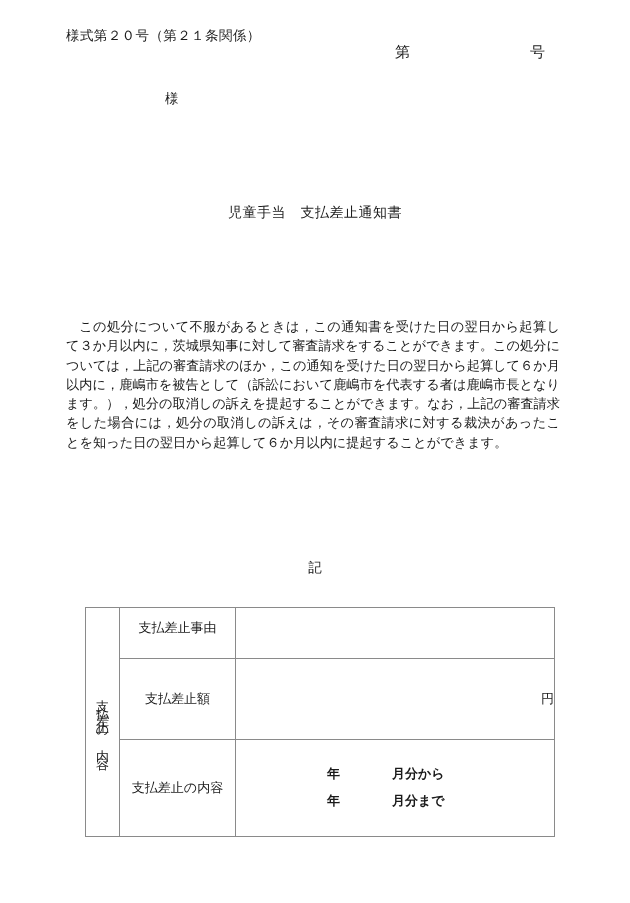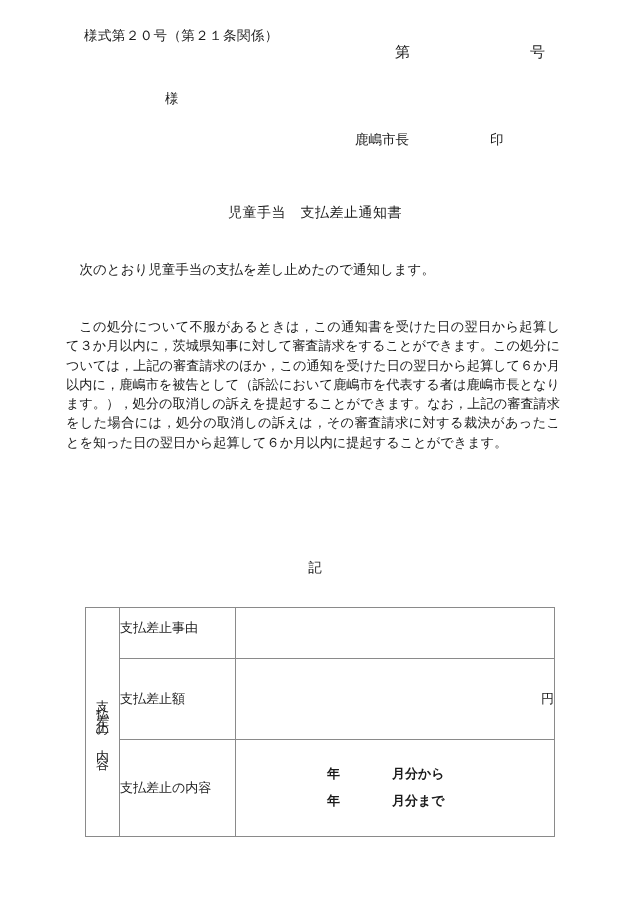--- a/index.html
+++ b/index.html
@@ -20,21 +20,21 @@
     position: absolute;
     left: 0; top: 0;
     width: 630px;
     height: 903px;
     overflow: hidden;
   }
 
   
   .form-no {
     position: absolute;
-    left: 84px;
+    left: 66px;
     top: 27px;
     font-size: 13.5px;
     letter-spacing: 0.4px;
     white-space: nowrap;
   }
   .doc-number-row {
     position: absolute;
     left: 395px;
     top: 43px;
     width: 175px;
@@ -136,21 +136,21 @@
   .vertical-label {
     writing-mode: vertical-rl;
     text-orientation: upright;
     display: inline-block;
     letter-spacing: 7px;
     line-height: 1;
     font-size: 13px;
   }
   .col-label {
     width: 115px;
-    text-align: left;
+    text-align: center;
   }
   .col-value {
     width: 318px;
   }
   .row-reason .col-label {
     vertical-align: top;
     padding-top: 11px;
   }
   .cell-reason-value { height: 50px; }
   .cell-amount-value {
@@ -175,25 +175,23 @@
 
 <div class="page">
 
   <div class="form-no">様式第２０号（第２１条関係）</div>
 
   <div class="doc-number-row">第　　　　　　　　号</div>
 
 
   <div class="addressee">様</div>
 
-  <div class="issuer-row">鹿嶋市長　　　　　　印</div>
 
   <div class="doc-title">児童手当　支払差止通知書</div>
 
-  <div class="lead">次のとおり児童手当の支払を差し止めたので通知します。</div>
 
   <div class="body-block">
     <p>この処分について不服があるときは，この通知書を受けた日の翌日から起算して３か月以内に，茨城県知事に対して審査請求をすることができます。この処分については，上記の審査請求のほか，この通知を受けた日の翌日から起算して６か月以内に，鹿嶋市を被告として（訴訟において鹿嶋市を代表する者は鹿嶋市長となります。），処分の取消しの訴えを提起することができます。なお，上記の審査請求をした場合には，処分の取消しの訴えは，その審査請求に対する裁決があったことを知った日の翌日から起算して６か月以内に提起することができます。</p>
   </div>
 
   <div class="ki-mark">記</div>
 
   <table class="detail-table">
     <tbody>
       <tr class="row-reason">

